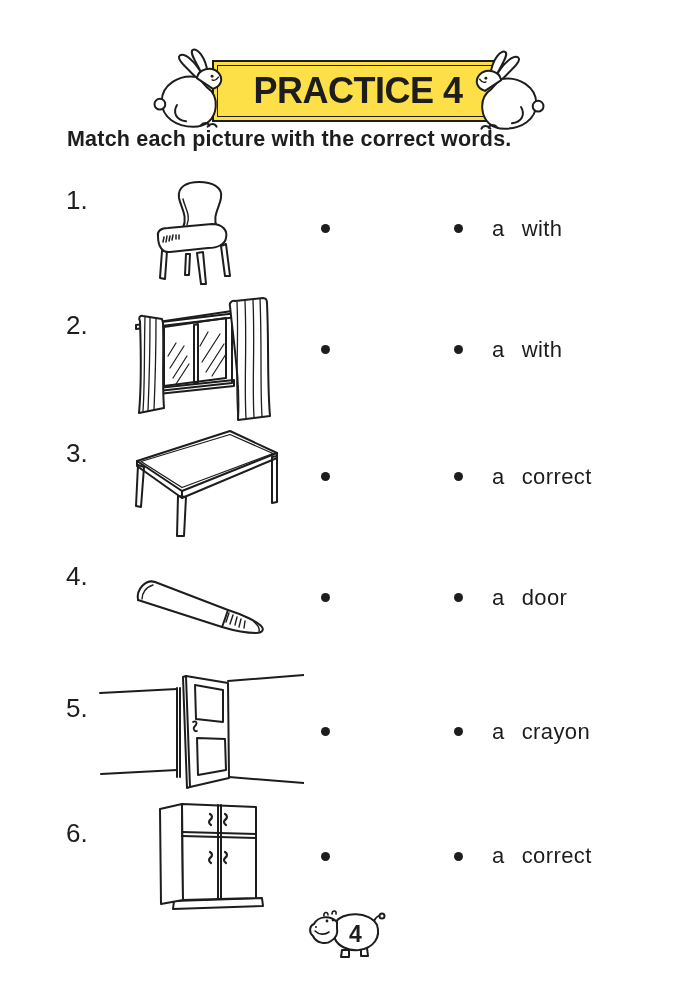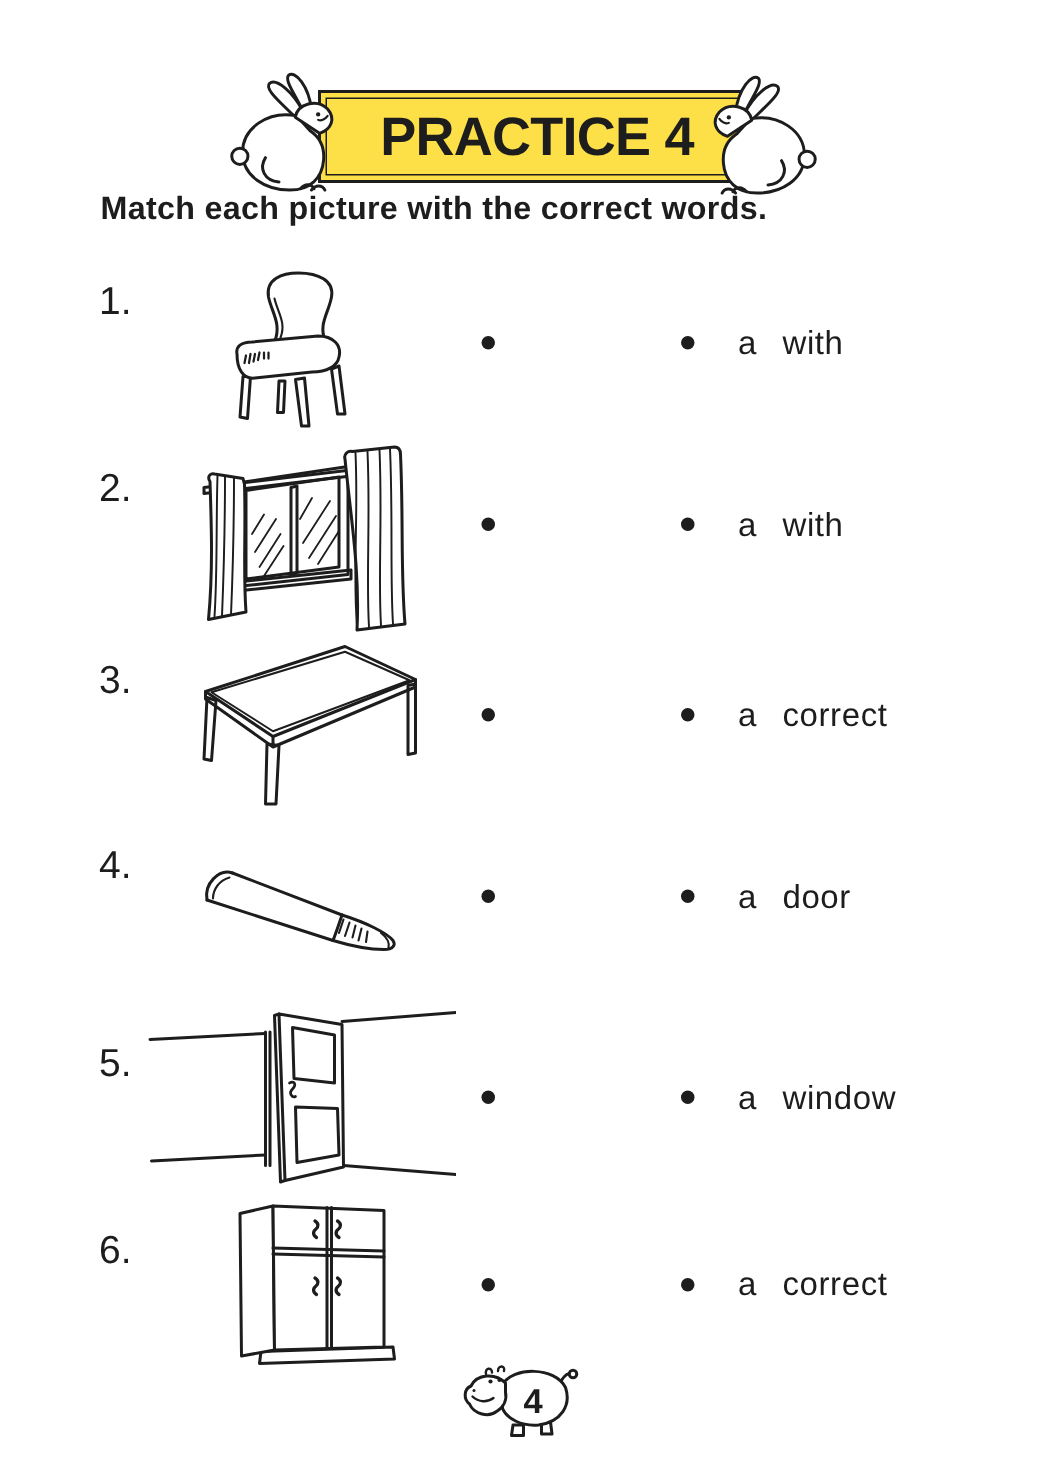--- a/index.html
+++ b/index.html
@@ -176,21 +176,21 @@
       <path d="M94,10 L136,17 L137,112 L98,121 Z" fill="#fff"></path>
       <path d="M91,11 L95,122 M94,10 L91,11 M98,121 L95,122"></path>
       <path d="M103,19 L131,24 L131,56 L104,53 Z"></path>
       <path d="M105,72 L133,73 L134,104 L106,109 Z"></path>
       <path d="M101,56 c3,-2 5,1 2,4 c-3,3 0,6 2,5" stroke-width="1.8"></path>
     </svg>
     <span class="dot" style="left:321px;top:727px"></span>
     <span class="dot" style="left:454px;top:727px"></span>
     <span class="word-label" style="top:718px">
       <span class="article">a</span>
-      <span class="noun">window</span>
+      <span class="noun">crayon</span>
     </span>
   </div>
 
   <div>
     <span class="item-number" style="top:818px">6.</span>
     <svg class="abs" style="left:148px;top:790px" width="122" height="130" viewBox="0 0 122 130" fill="#fff" stroke="#1d1d1d" stroke-width="2" stroke-linecap="round" stroke-linejoin="round">
       <path d="M26,111 L114,108 L115,116 L25,119 Z"></path>
       <path d="M12,19 L34,14 L35,110 L13,114 Z"></path>
       <path d="M34,14 L108,17 L108,108 L35,110 Z"></path>
       <path d="M70,15 L70,109 M73,15 L73,109" fill="none"></path>

